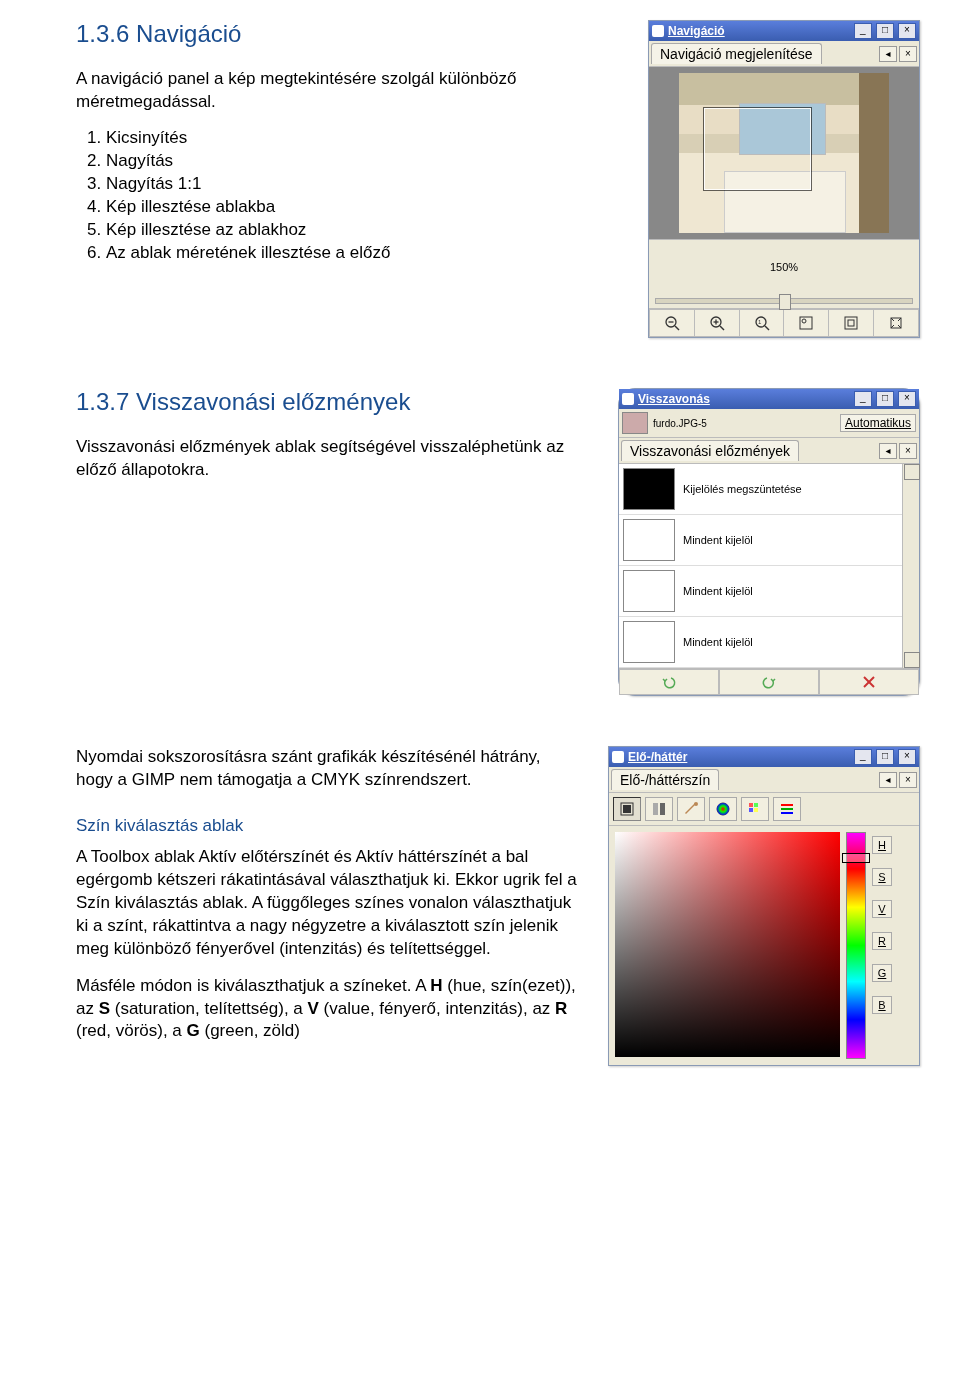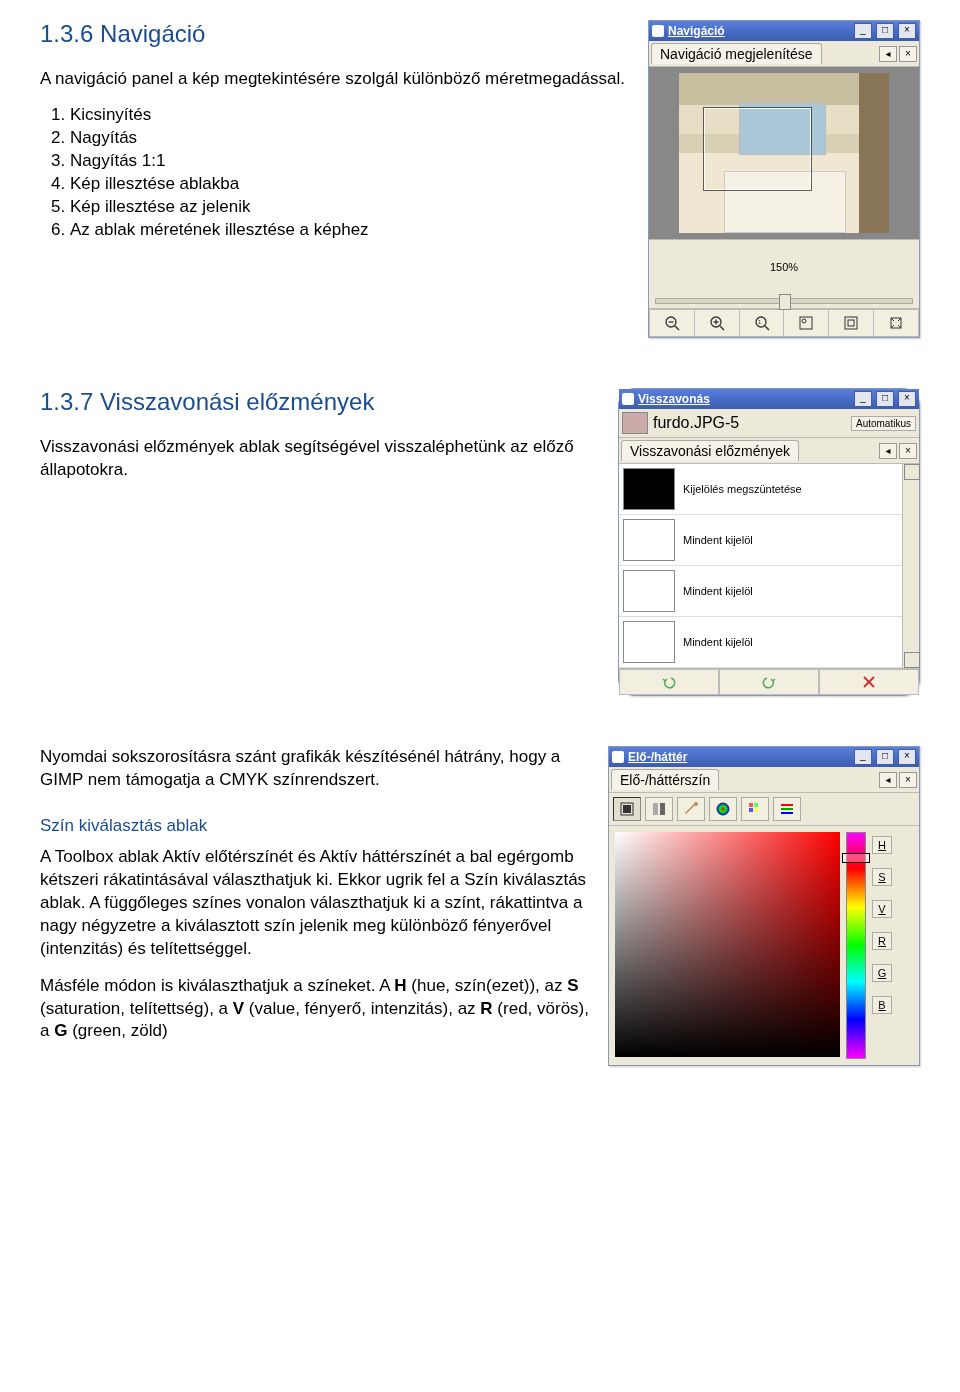--- a/index.html
+++ b/index.html
@@ -5,21 +5,21 @@
   body {
     margin: 0;
     padding: 20px 40px;
     font-family: Arial, Helvetica, sans-serif;
     font-size: 17px;
     color: #000;
     background: #fff;
     width: 960px;
     box-sizing: border-box;
   }
-  .row { display: flex; gap: 14px; margin-bottom: 30px; }
+  .row { display: flex; gap: 30px; margin-bottom: 30px; margin-left: 36px; }
   .left { flex: 1; }
   .right { flex-shrink: 0; }
   h2.section-title {
     color: #1a4d8f;
     font-weight: normal;
     font-size: 24px;
     margin: 0 0 20px 0;
   }
   h3.subhead {
     color: #1a4d8f;
@@ -114,24 +114,25 @@
   .tool svg { width: 16px; height: 16px; }
 
   
   .undo-win { width: 300px; border-radius: 17px; }
   .undo-head {
     display: flex; align-items: center; gap: 5px; padding: 3px;
     background: #ece9d8; border-bottom: 1px solid #bbb;
   }
   .undo-head .thumb { width: 24px; height: 20px; background: #caa;
     border: 1px solid #888; }
-  .undo-head .fname { flex: 1; font-size: 16px; }
+  .undo-head .fname { flex: 1; font-size: 10px; }
   .undo-head .auto {
-    border: 1px solid #aaa; padding: 1px 4px; font-size: 10px;
+    border: 1px solid #aaa; padding: 1px 4px; font-size: 12px;
     background: #f5f3e8;
+    text-decoration: underline;
   }
   .undo-body { display: flex; background: #ece9d8; }
   .undo-list { flex: 1; background: #fff; }
   .undo-row { display: flex; align-items: center; gap: 8px;
     border-bottom: 1px solid #ddd; padding: 4px; }
   .undo-row .uthumb { width: 50px; height: 40px; border: 1px solid #888; }
   .undo-row .uthumb.black { background: #000; }
   .undo-row .uthumb.white { background: #fff; }
   .undo-row .ulabel { font-size: 11px; }
   .vscroll { width: 16px; background: #ece9d8; border-left: 1px solid #bbb;
@@ -187,22 +188,22 @@
 
 <div class="row">
   <div class="left">
     <h2 class="section-title">1.3.6 Navigáció</h2>
     <p>A navigáció panel a kép megtekintésére szolgál különböző méretmegadással.</p>
     <ol class="numlist">
       <li>Kicsinyítés</li>
       <li>Nagyítás</li>
       <li>Nagyítás 1:1</li>
       <li>Kép illesztése ablakba</li>
-      <li>Kép illesztése az jelenik</li>
-      <li>Az ablak méretének illesztése a képhez</li>
+      <li>Kép illesztése az ablakhoz</li>
+      <li>Az ablak méretének illesztése a előző</li>
     </ol>
   </div>
   <div class="right">
     <div class="win nav-win">
       <div class="win-title">
         <span class="sys-icon"></span>
         <span class="t">Navigáció</span>
         <span class="btns">
           <span>_</span>
           <span>□</span>

